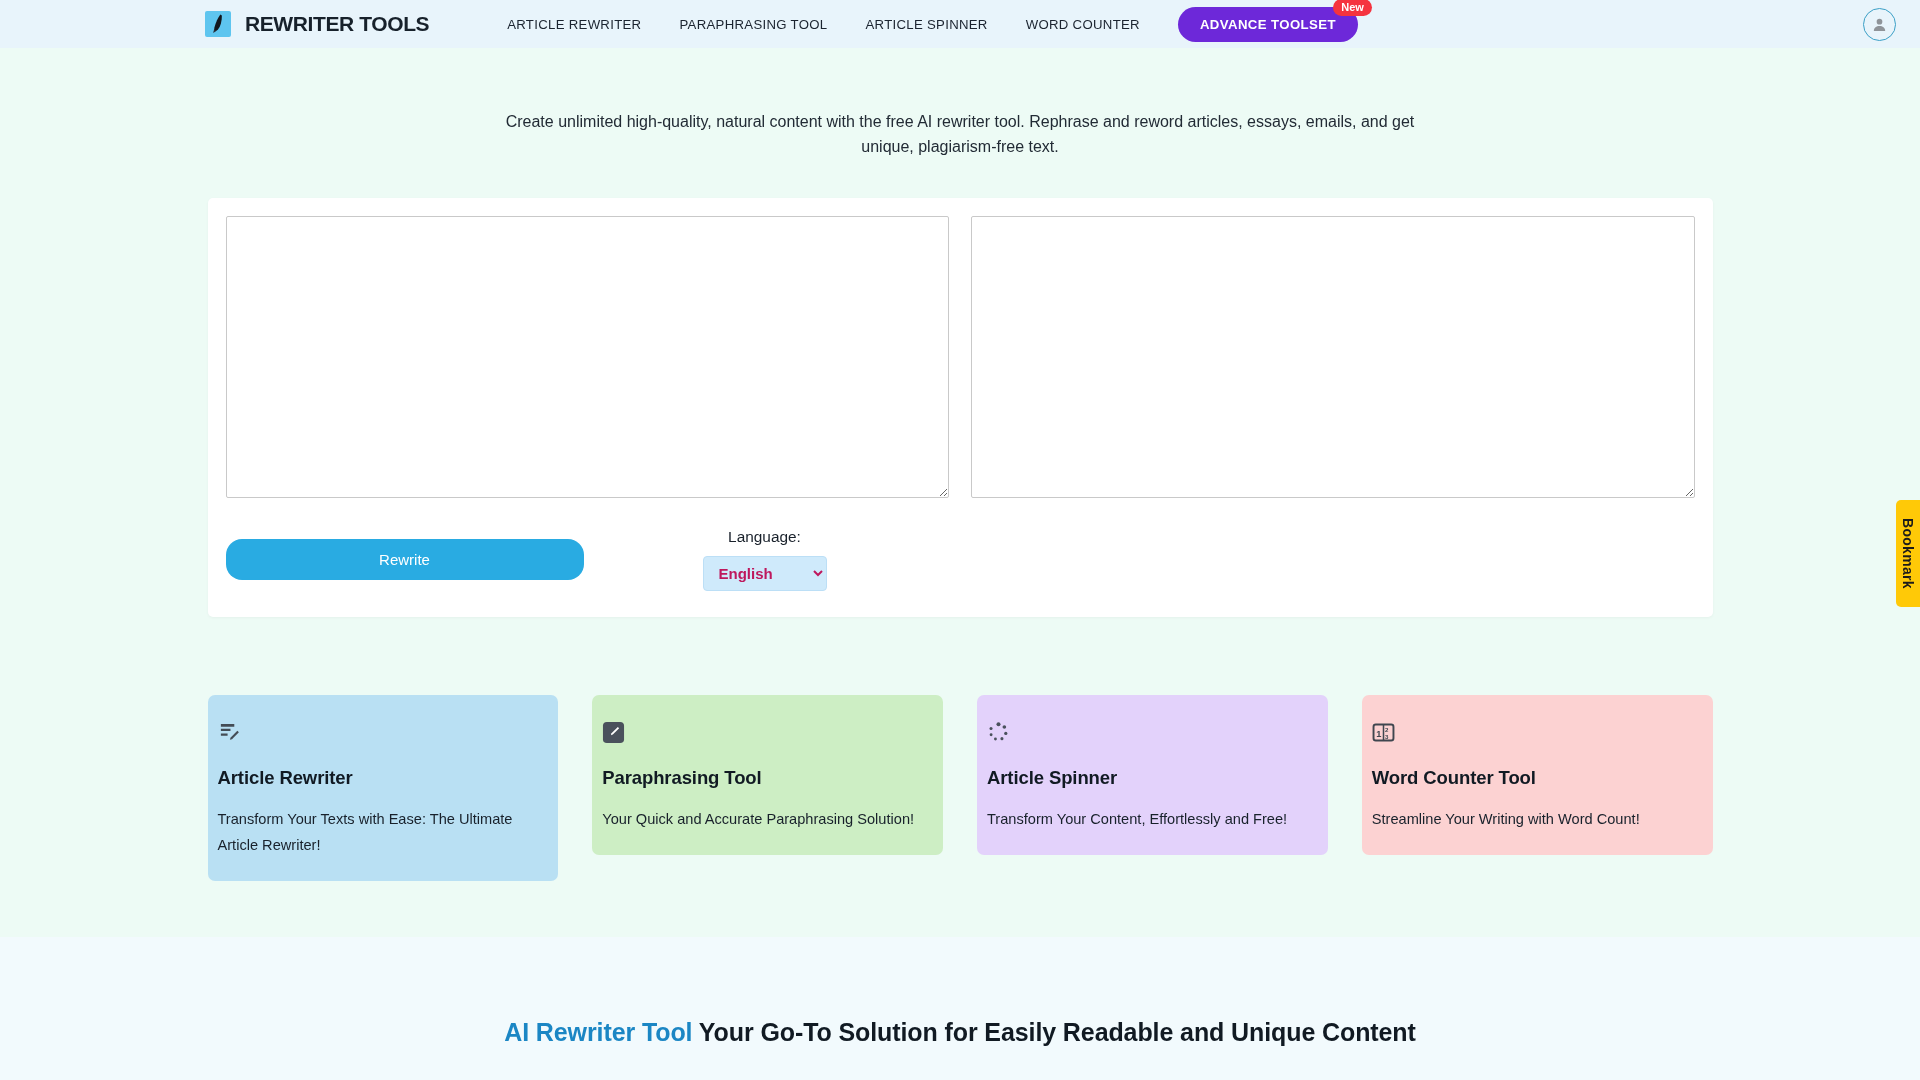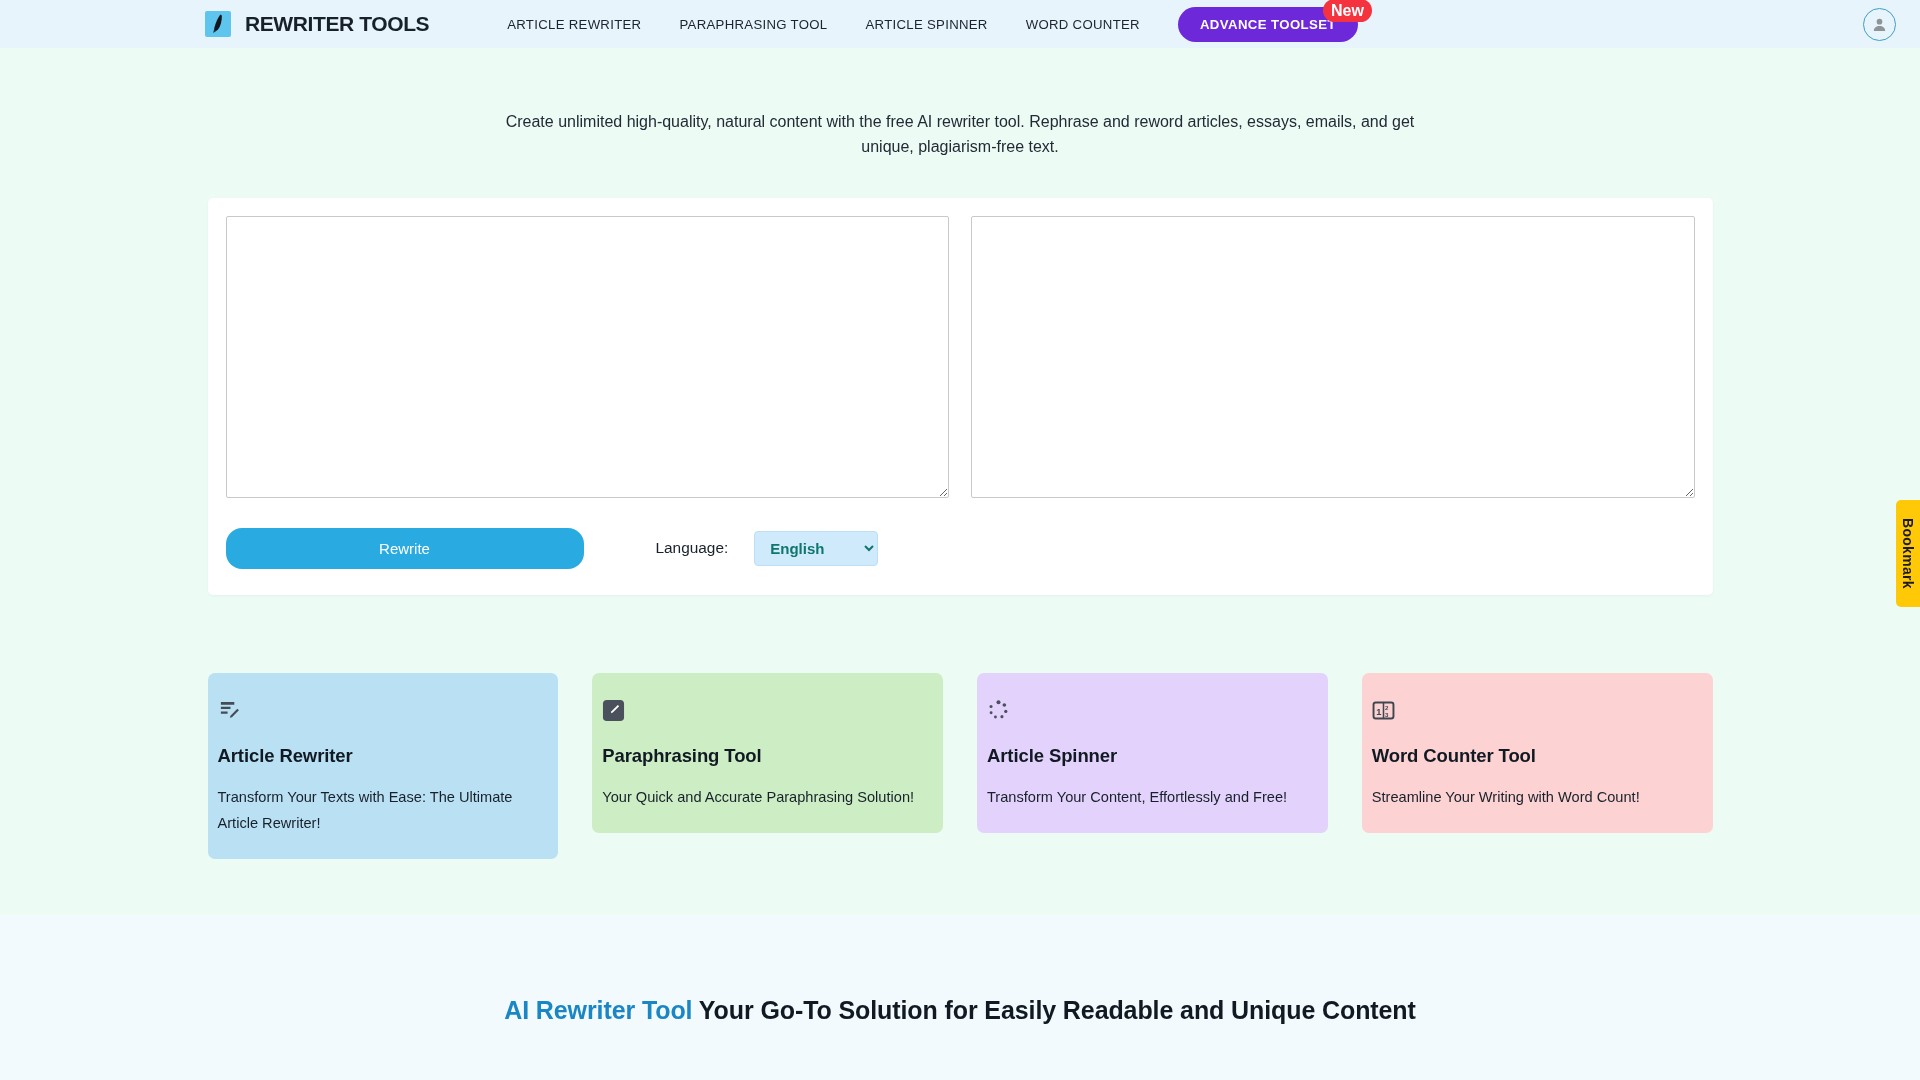--- a/index.html
+++ b/index.html
@@ -84,21 +84,21 @@
     cursor: pointer;
     white-space: nowrap;
     font-family: inherit;
   }
   .new-badge {
     position: absolute;
     top: -8px;
     right: -14px;
     background: #f5333f;
     color: #fff;
-    font-size: 16px;
+    font-size: 11px;
     font-weight: 600;
     border-radius: 999px;
     padding: 2px 8px;
     line-height: 1.2;
     margin-left: 28px;
   }
 
   .avatar {
     margin-left: auto;
     width: 33px;
@@ -176,35 +176,36 @@
     border: none;
     border-radius: 16px;
     padding: 12px 0;
     font-size: 15px;
     font-family: inherit;
     cursor: pointer;
   }
   .lang-wrap {
     display: flex;
     align-items: center;
-    gap: 26px;
-    margin-left: 72px;
+    gap: 10px;
+    margin-left: 119px;
+    flex-direction: column;
   }
   .lang-label {
     font-size: 15.4px;
     color: #19212b;
   }
   .lang-select {
     background: #cfeafb;
     border: 1px solid #bcdff6;
     border-radius: 4px;
     font-size: 15px;
     font-family: inherit;
     font-weight: 600;
-    color: #0f766e;
+    color: #be185d;
     padding: 7px 8px 7px 11px;
     cursor: pointer;
   }
 
   
   .cards-wrap {
     background: #edfbf5;
     padding: 48px 0 56px;
   }
   .cards {

